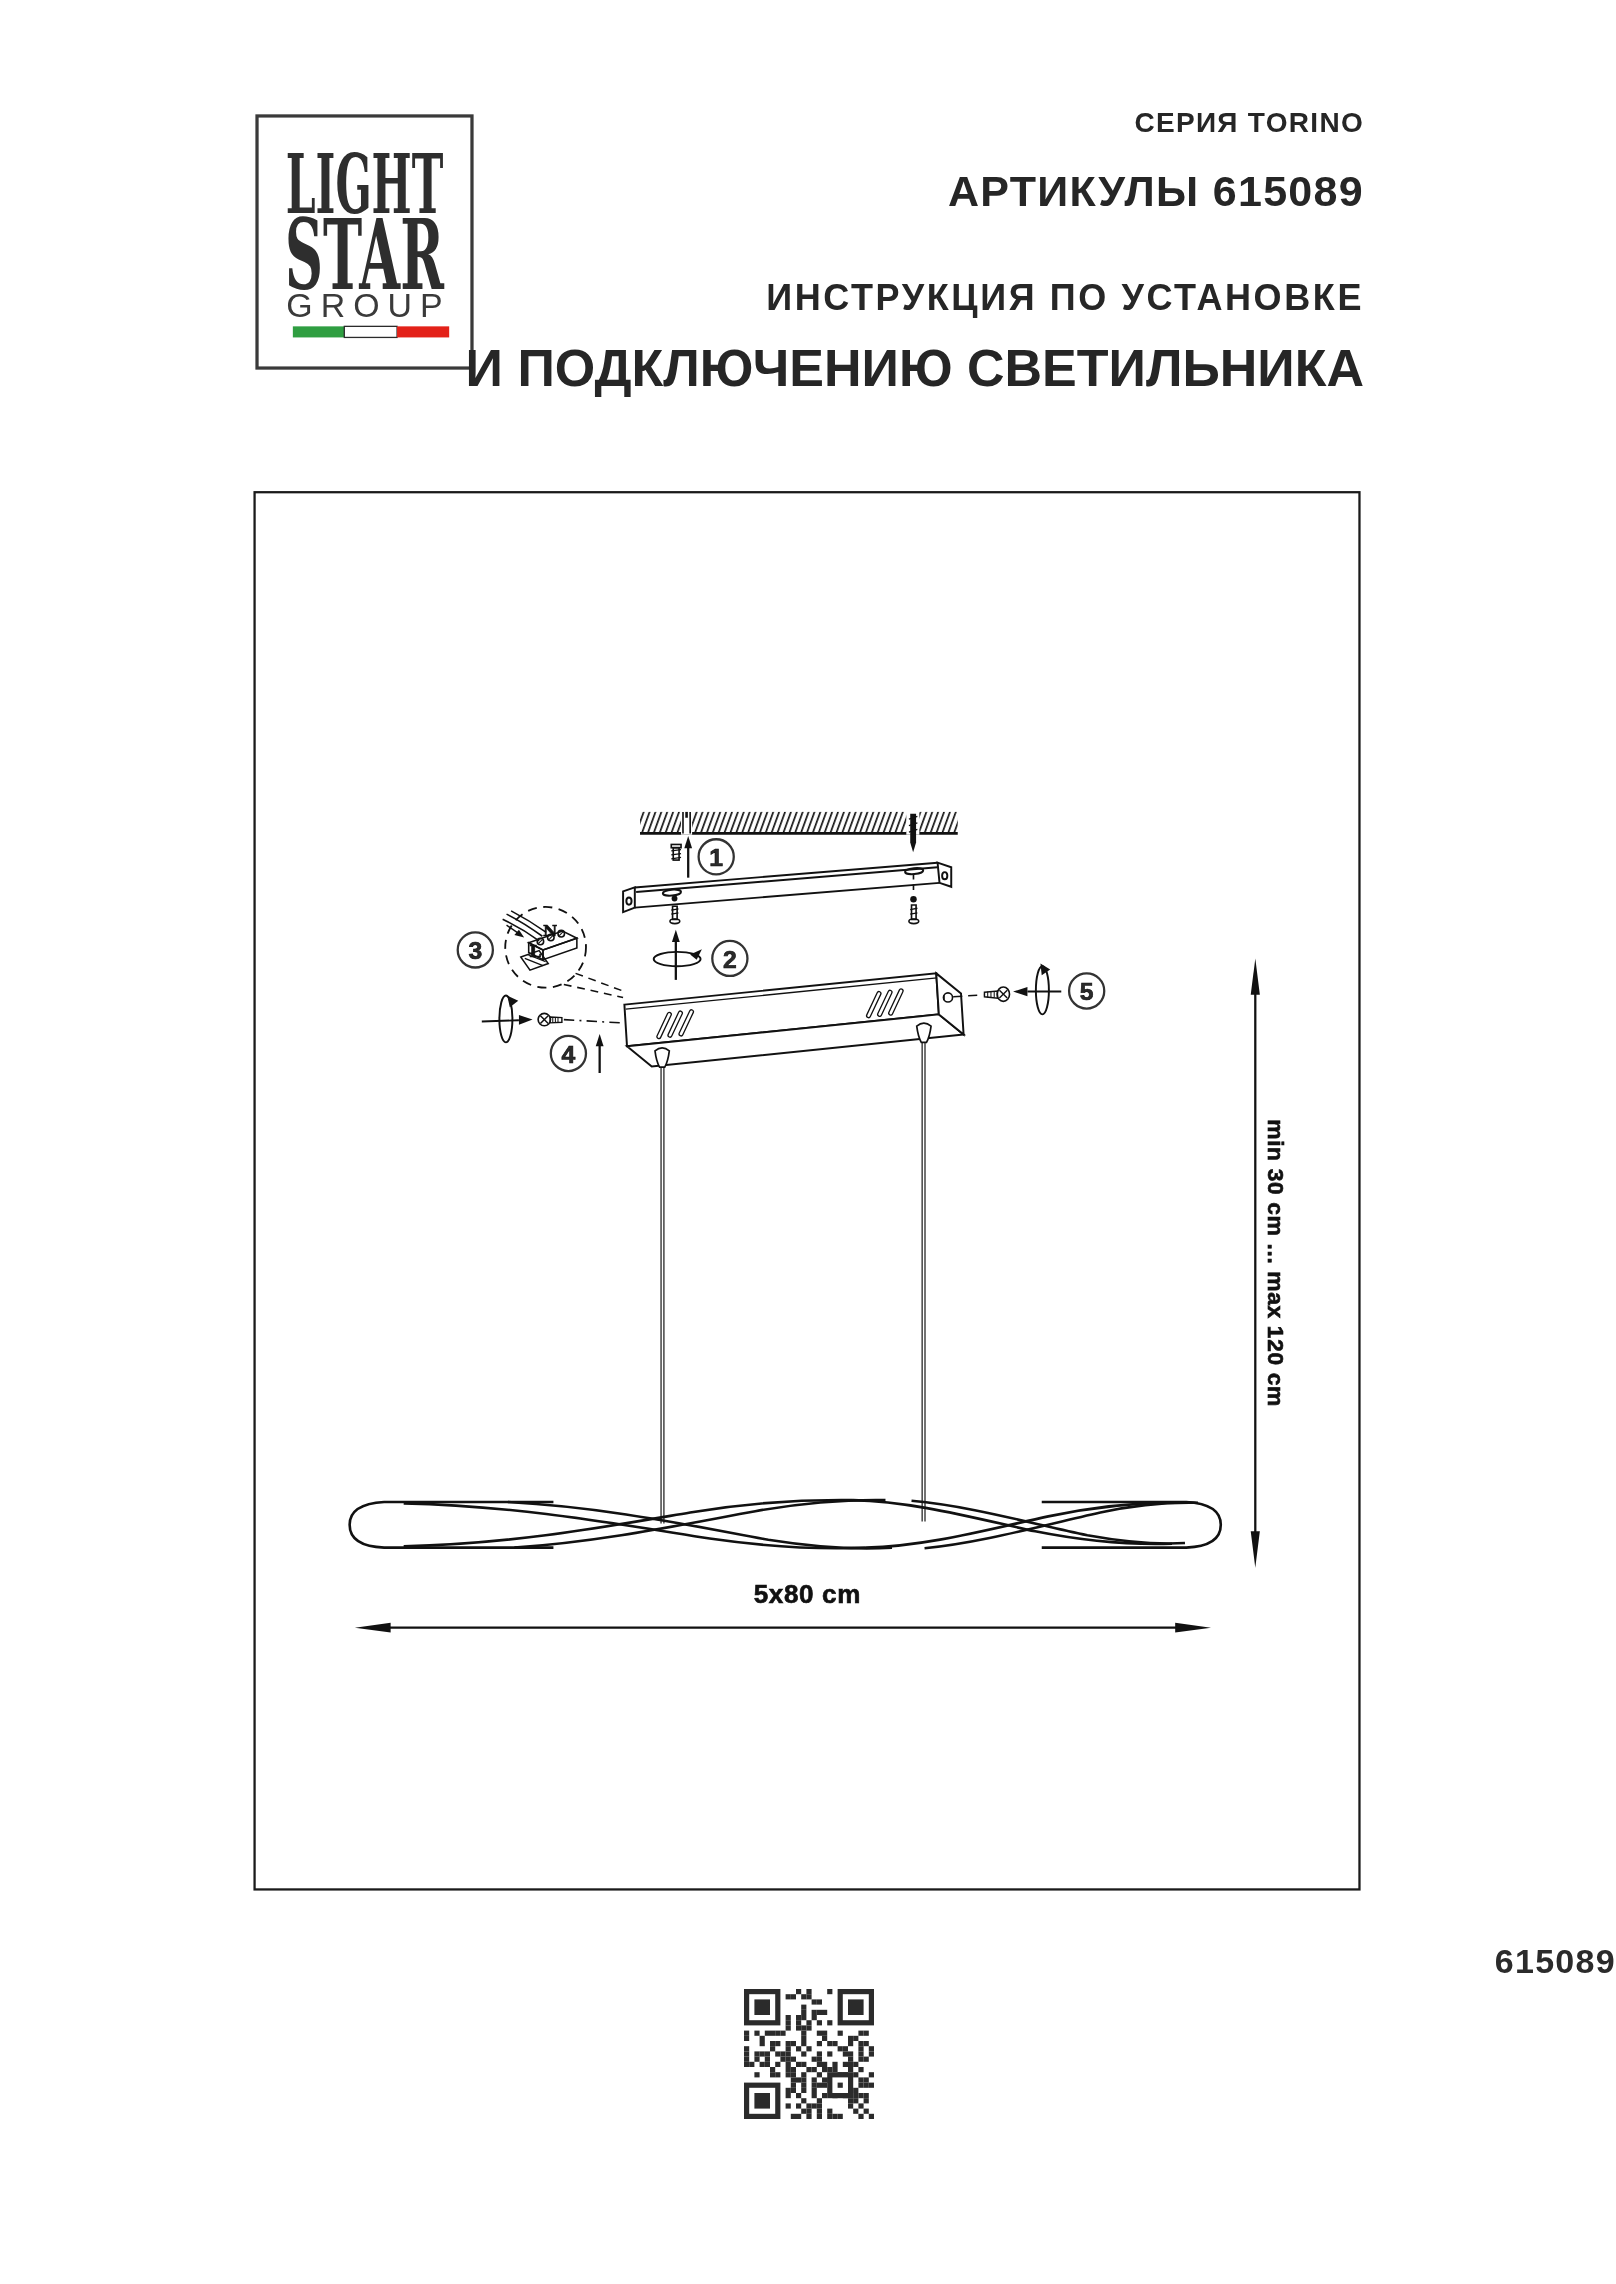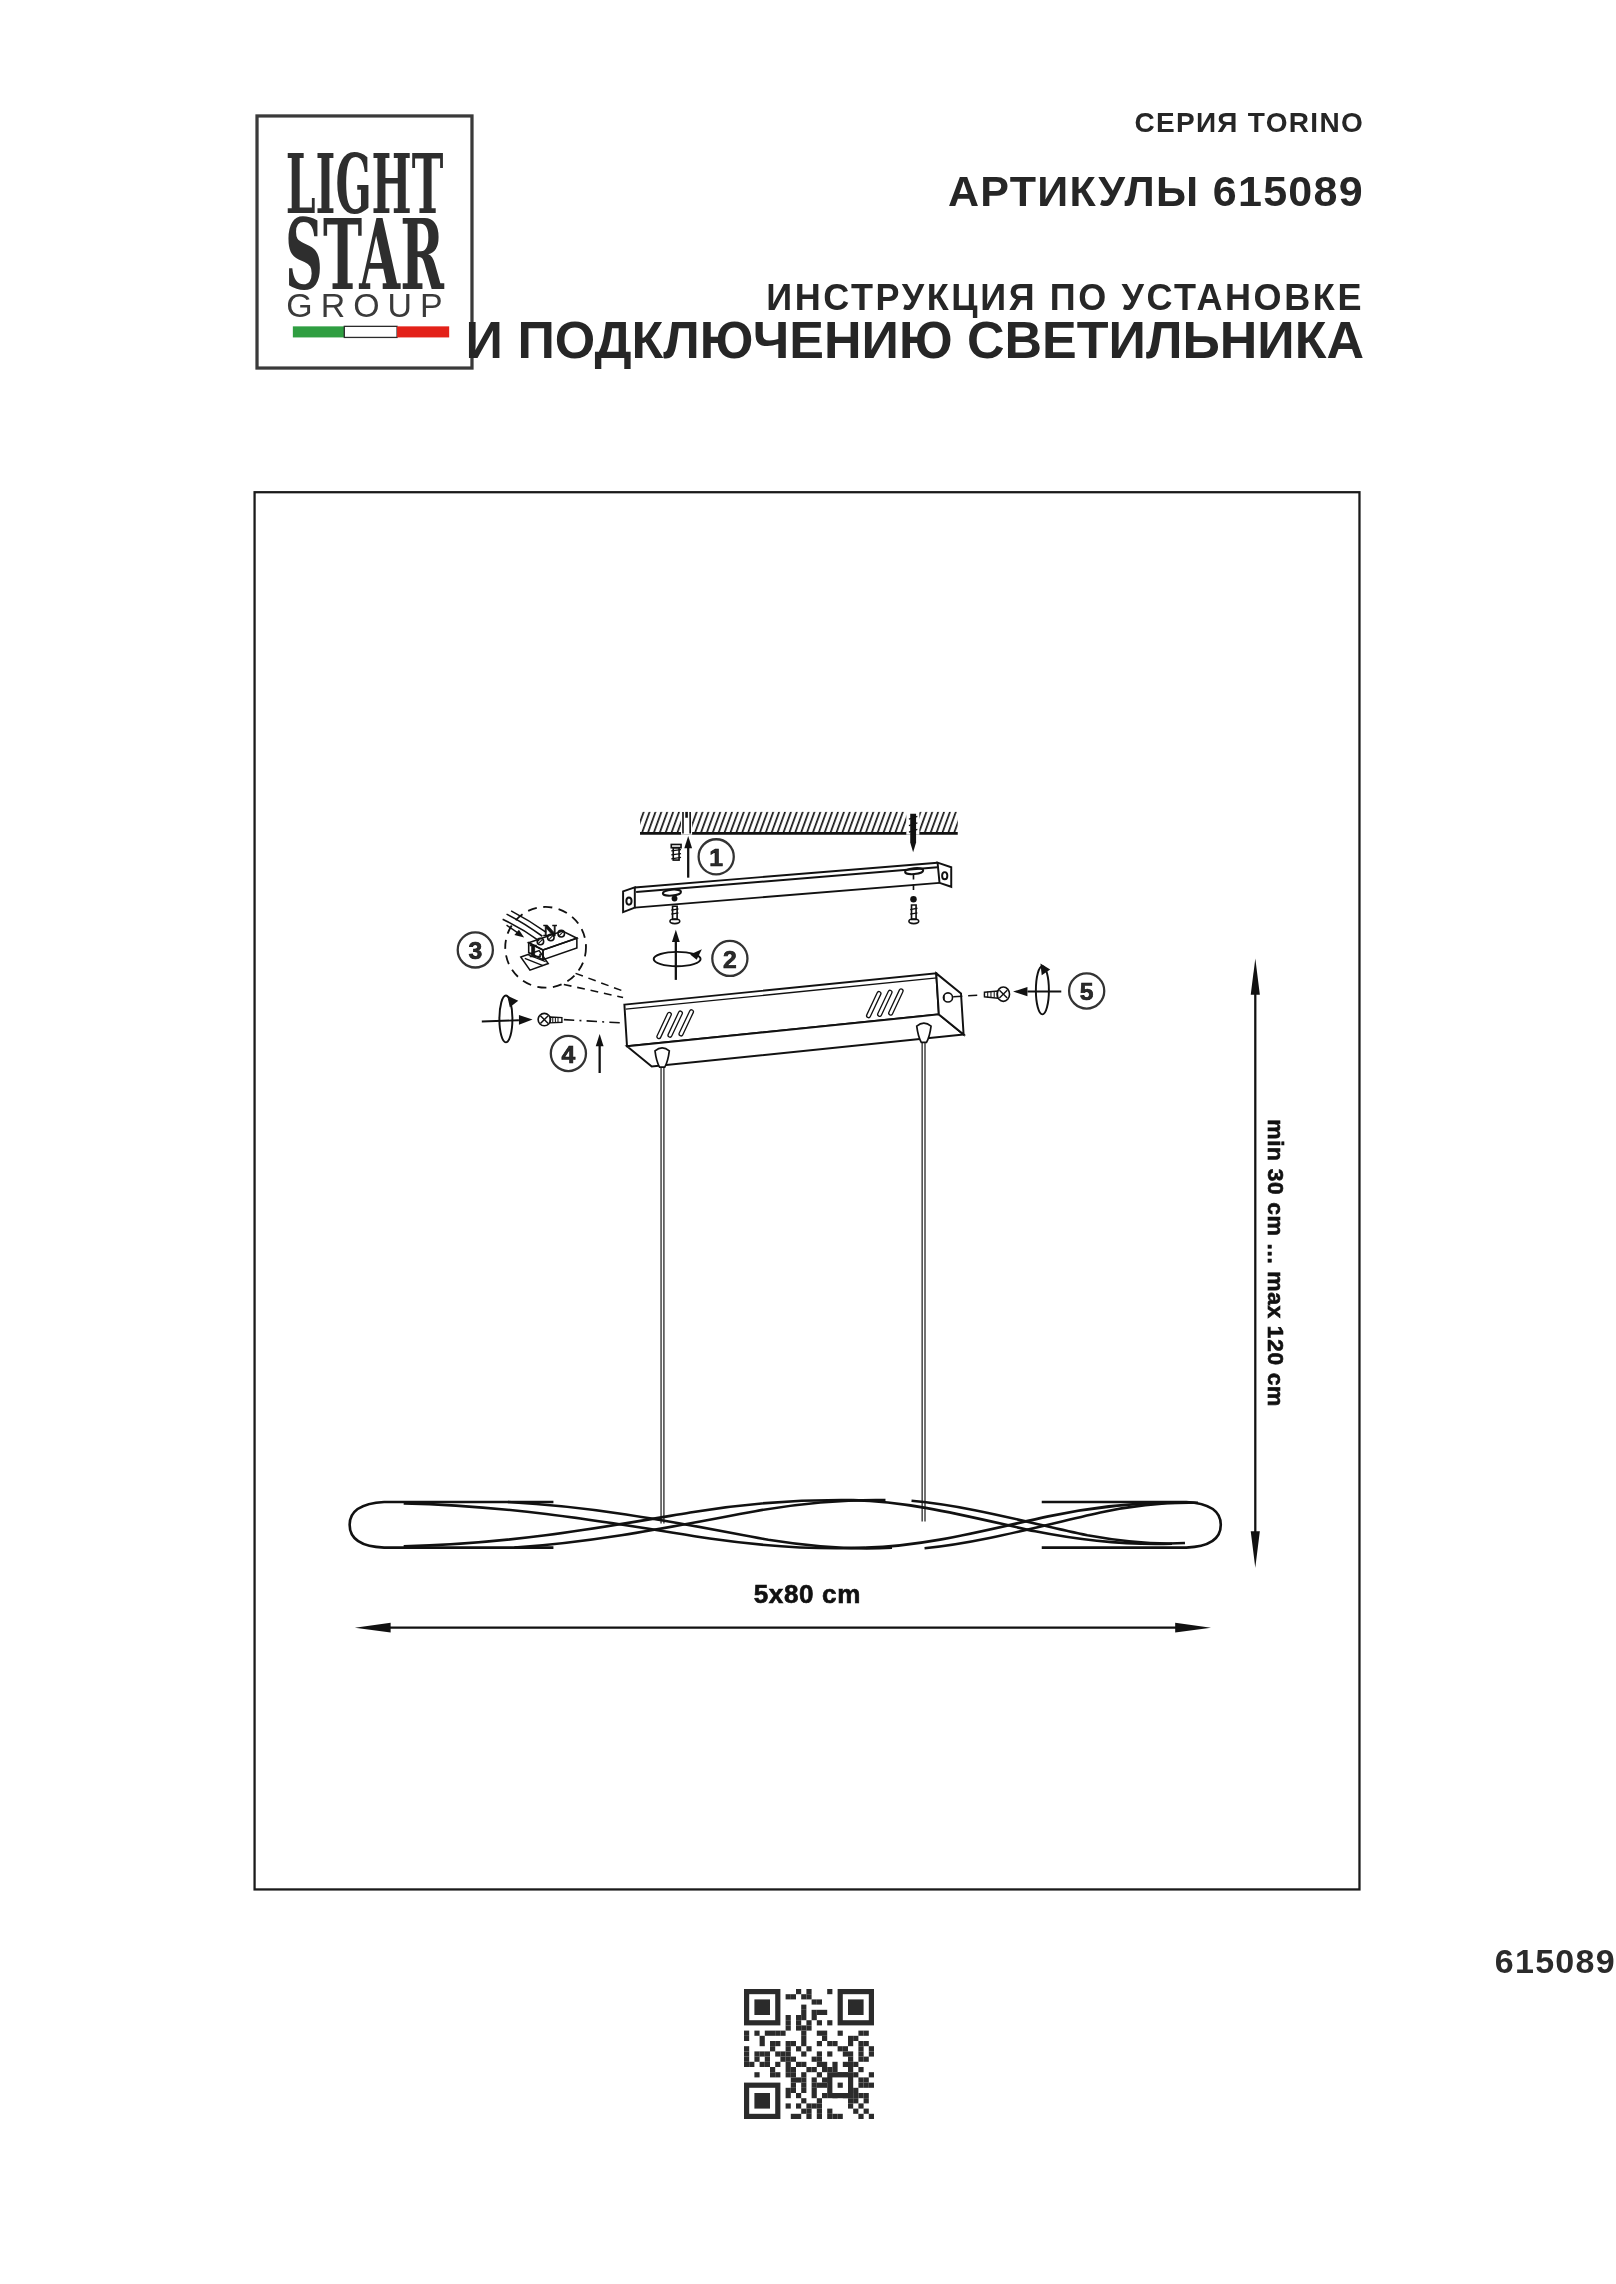--- a/index.html
+++ b/index.html
@@ -4,21 +4,21 @@
 <style>
   html,body{margin:0;padding:0;background:#888;}
   .page{position:relative;width:1616px;height:2284px;background:#ffffff;overflow:hidden;
         font-family:"Liberation Sans",sans-serif;color:#222;text-decoration:underline;}
   .abs{position:absolute;}
   .hdr{position:absolute;right:252px;text-align:right;line-height:1;white-space:nowrap;
        font-weight:bold;color:#262626;}
   .hdr-series{top:109px;font-size:28px;letter-spacing:1.3px;}
   .hdr-articles{top:170px;font-size:43px;letter-spacing:1.3px;}
   .hdr-instr1{top:280px;font-size:36px;letter-spacing:2.6px;}
-  .hdr-instr2{top:314px;font-size:52px;letter-spacing:0px;}
+  .hdr-instr2{top:342px;font-size:52px;letter-spacing:0px;}
   .art-num{position:absolute;left:0;right:0;top:1942px;text-align:right;
            font-size:34px;font-weight:bold;letter-spacing:1.3px;color:#2b2b2b;}
   .site{position:absolute;left:0;right:0;top:2173px;text-align:center;
         font-size:35px;font-weight:bold;letter-spacing:0.7px;color:#262626;}
   svg text{font-family:"Liberation Sans",sans-serif;}
   text.dim{font-size:40px;font-weight:bold;fill:#111;letter-spacing:1px;}
   text.dimv{font-size:35px;font-weight:bold;fill:#111;letter-spacing:1px;}
   text.stepnum{font-size:38px;font-weight:bold;fill:#2b2b2b;}
   text.wirelbl{font-family:"DejaVu Serif",serif;font-weight:bold;fill:#111;}
   .lg-serif{font-family:"DejaVu Serif",serif;font-weight:bold;fill:#2e2e2e;}

